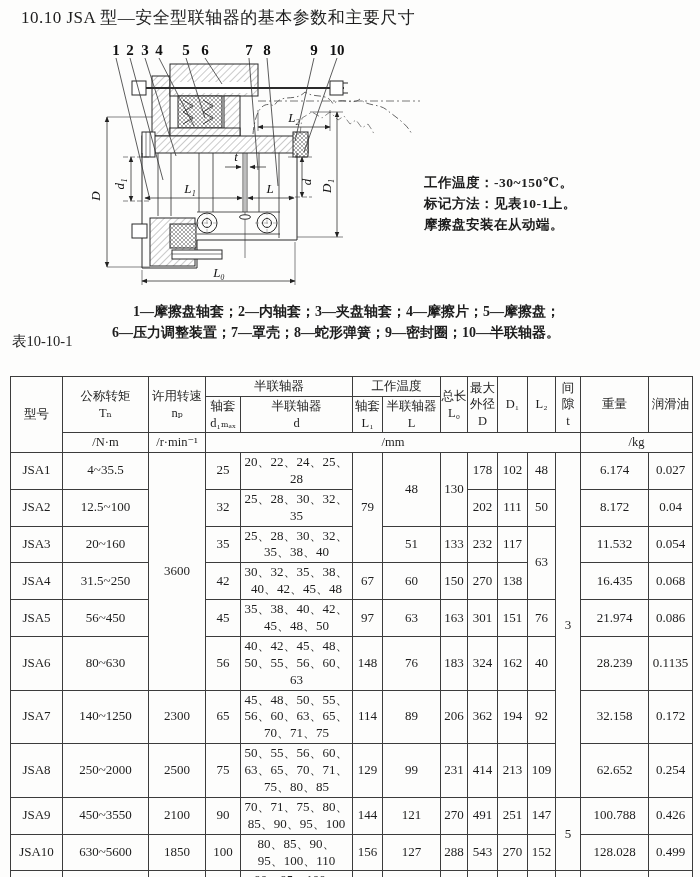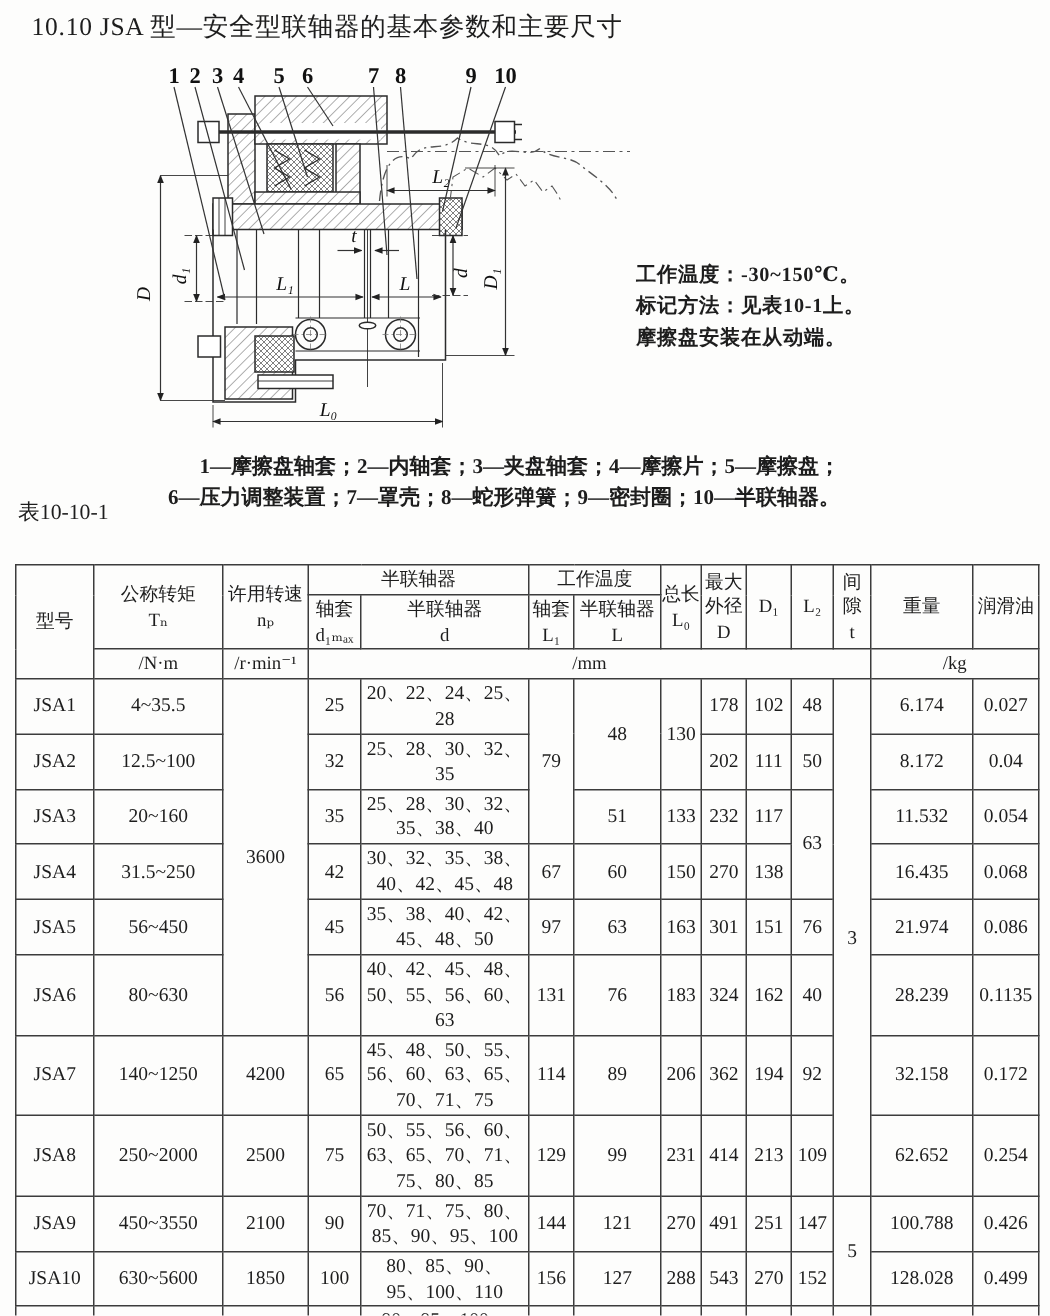--- a/index.html
+++ b/index.html
@@ -321,33 +321,33 @@
         <td>76</td>
         <td>21.974</td>
         <td>0.086</td>
       </tr>
       <tr>
         <td>JSA6</td>
         <td>80~630</td>
         <td>56</td>
         <td>40、42、45、48、
 50、55、56、60、63</td>
-        <td>131</td>
+        <td>148</td>
         <td>76</td>
         <td>183</td>
         <td>324</td>
         <td>162</td>
         <td>40</td>
         <td>28.239</td>
         <td>0.1135</td>
       </tr>
       <tr>
         <td>JSA7</td>
         <td>140~1250</td>
-        <td>4200</td>
+        <td>2300</td>
         <td>65</td>
         <td>45、48、50、55、
 56、60、63、65、
 70、71、75</td>
         <td>114</td>
         <td>89</td>
         <td>206</td>
         <td>362</td>
         <td>194</td>
         <td>92</td>

